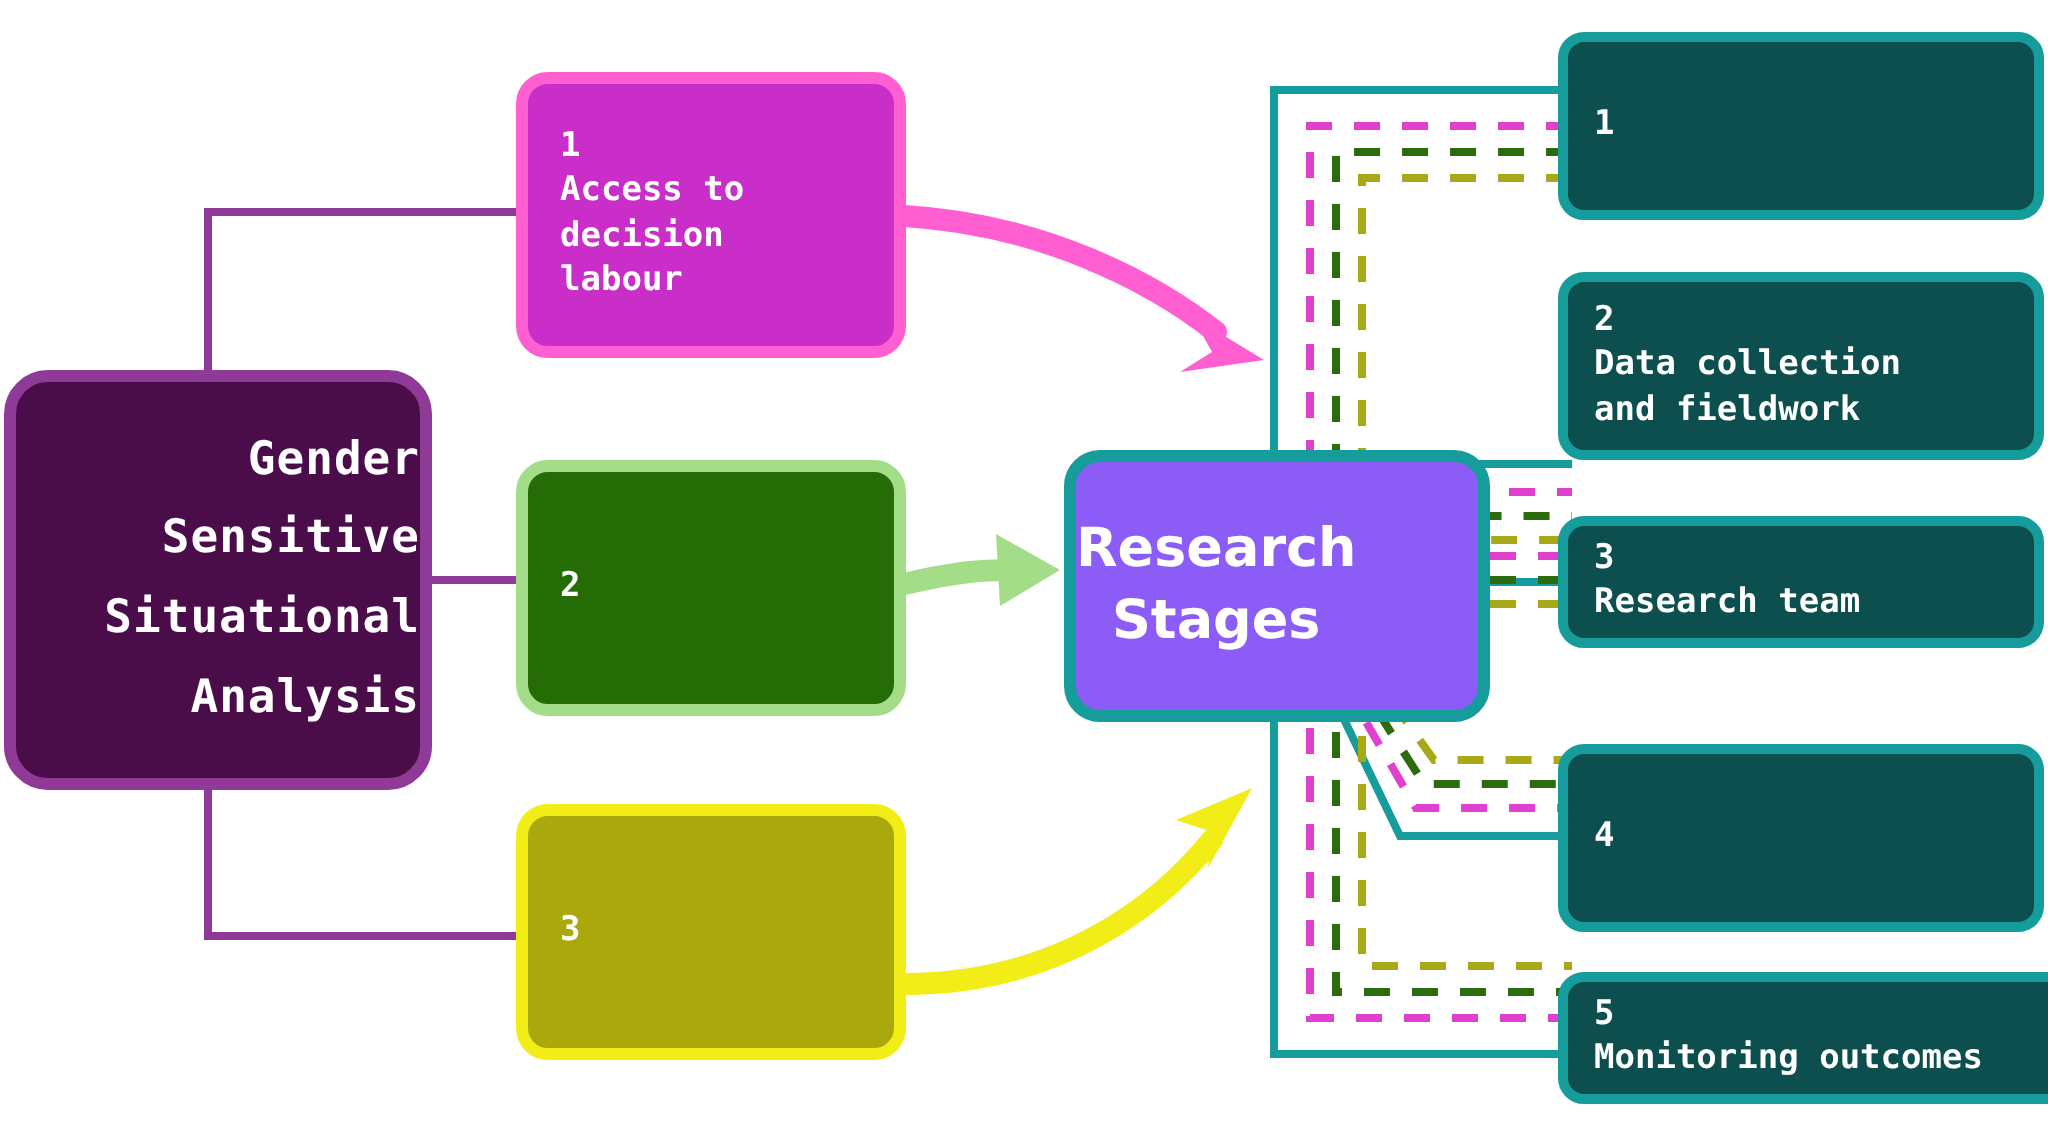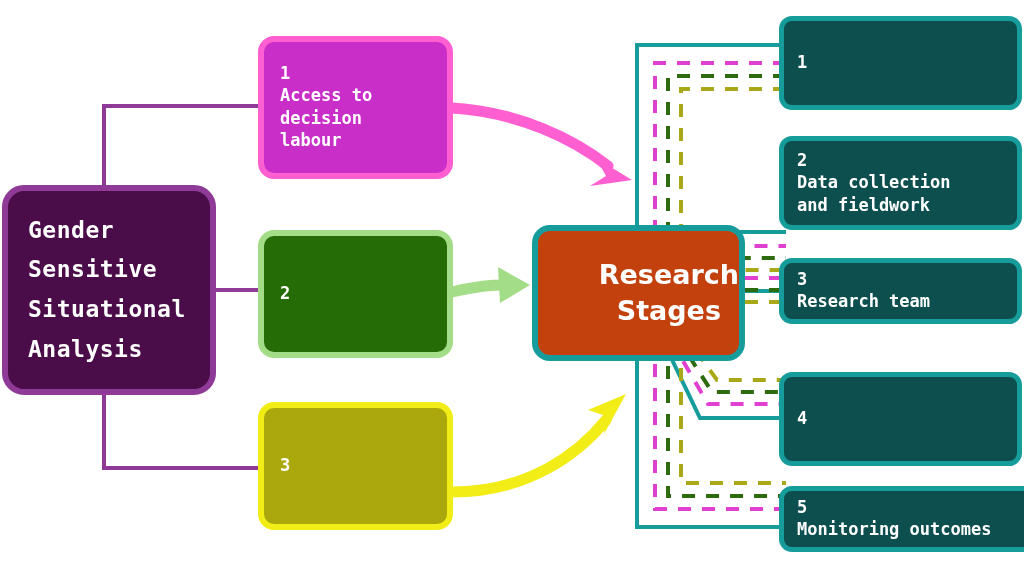--- a/index.html
+++ b/index.html
@@ -46,20 +46,21 @@
 
   
   #source {
     left: 2px; top: 185px;
     width: 214px; height: 210px;
     background: #4a0d4a;
     border: 6px solid #8e3a96;
     border-radius: 22px;
     padding: 0 0 0 20px;
     justify-content: center;
+    text-align: right;
   }
   #source .title {
     font-size: 23px;
     line-height: 1.72;
     font-weight: 700;
     white-space: pre;
     letter-spacing: 0.5px;
   }
 
   
@@ -82,24 +83,24 @@
   #factor3 {
     top: 402px; height: 128px;
     background: #aaa80d;
     border: 6px solid #f2ed17;
   }
 
   
   #hub {
     left: 532px; top: 225px;
     width: 213px; height: 136px;
-    background: #c2410c;
+    background: #8b5cf6;
     border: 6px solid #179c9c;
     border-radius: 18px;
-    align-items: flex-end;
+    align-items: flex-start;
     justify-content: center;
     font-family: "DejaVu Sans", "Liberation Sans", sans-serif;
   }
   #hub .hubtext {
     font-size: 27px;
     line-height: 1.35;
     font-weight: 700;
     text-align: center;
     white-space: pre;
     font-family: "DejaVu Sans", "Liberation Sans", sans-serif;

